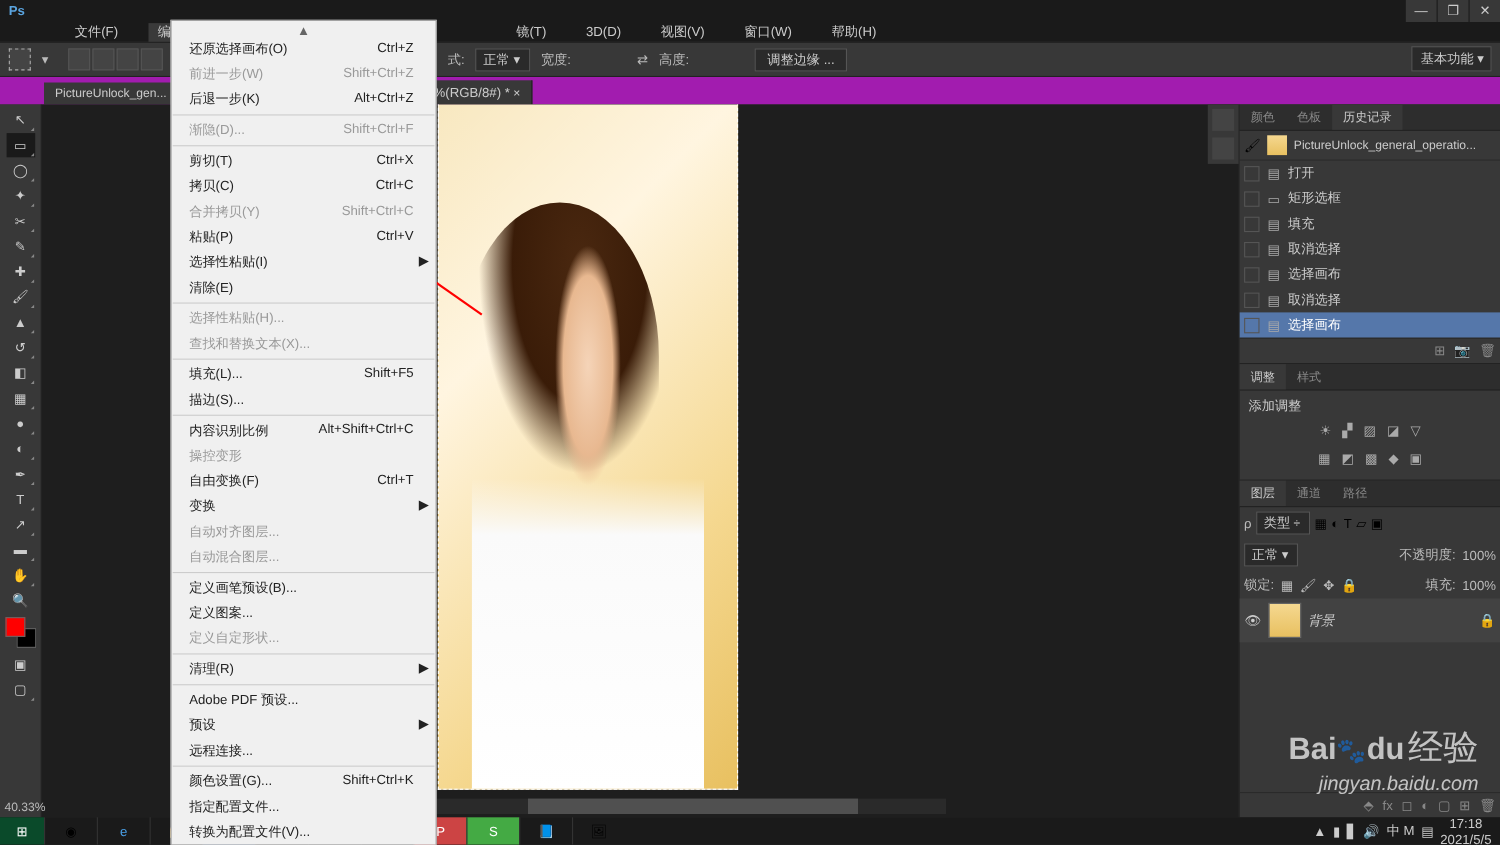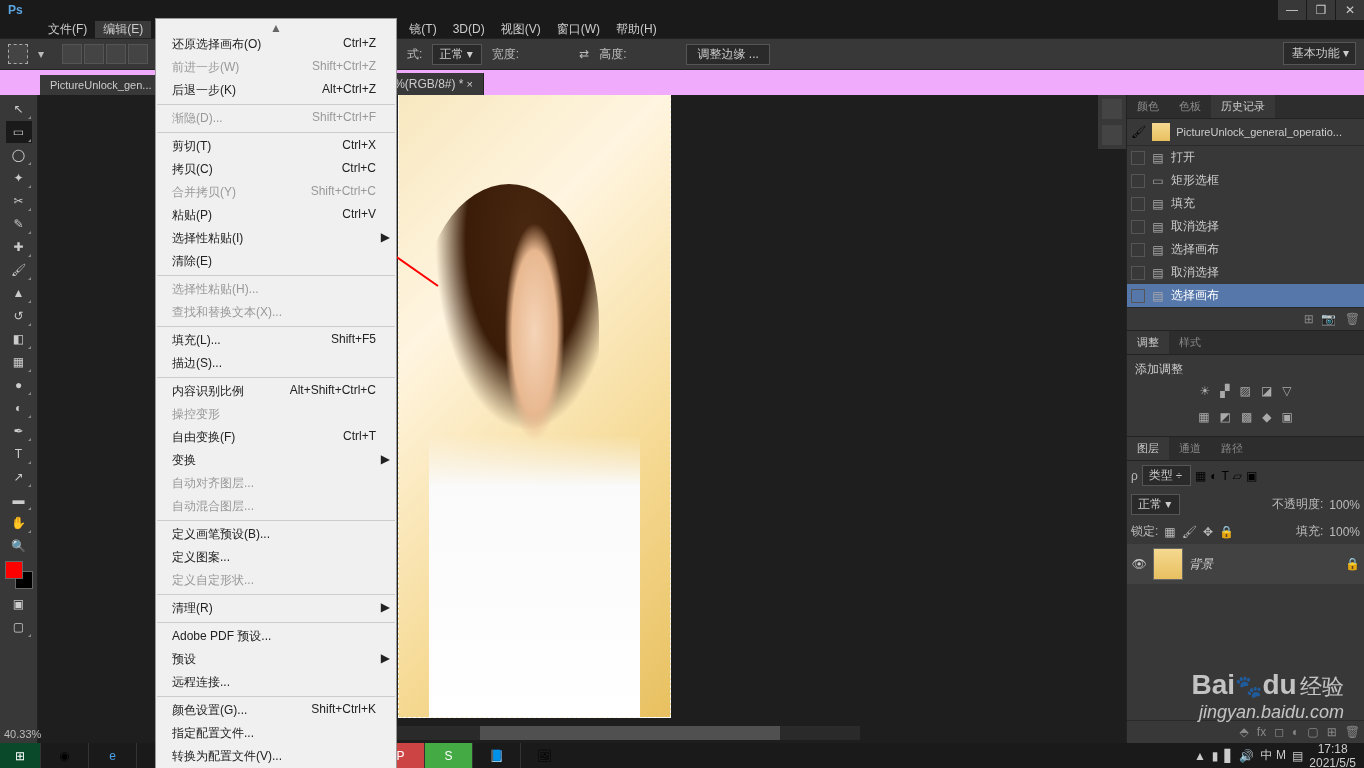--- a/index.html
+++ b/index.html
@@ -6,32 +6,32 @@
 body { background: #2a2a2a; width: 1364px; height: 768px; overflow: hidden; position: relative; }
 
 
 .titlebar { height: 20px; background: #1a1a1a; display: flex; align-items: center; padding: 0 8px; color: #ccc; }
 .ps-logo { color: #5ba5e0; font-weight: bold; margin-right: 12px; }
 .window-controls { position: absolute; right: 0; top: 0; display: flex; }
 .window-controls div { width: 28px; height: 20px; background: #383838; color: #ccc; display: flex; align-items: center; justify-content: center; margin-left: 1px; }
 
 
 .menubar { height: 18px; background: #1a1a1a; display: flex; align-items: center; color: #ccc; padding-left: 40px; }
-.menubar .menu-item { padding: 0 8px; cursor: pointer; }
+.menubar .menu-item { padding: 0 8px; cursor: pointer; margin-left: 20px; }
 .menubar .menu-item.active { background: #3a3a3a; }
 
 
 .optionsbar { height: 32px; background: #383838; border-top: 1px solid #222; border-bottom: 1px solid #222; display: flex; align-items: center; padding: 0 8px; color: #bbb; gap: 10px; }
 .opt-icon { width: 20px; height: 20px; border: 1px solid #555; background: #444; }
 .opt-icons { display: flex; gap: 2px; padding: 0 8px; border-right: 1px solid #222; }
 .opt-dropdown { background: #2a2a2a; border: 1px solid #555; padding: 1px 8px 1px 6px; color: #ccc; position: relative; }
 .opt-btn { background: #2a2a2a; border: 1px solid #555; padding: 1px 10px; color: #ccc; }
 
 
-.tabbar { height: 25px; background: #f0abfc; display: flex; align-items: flex-end; padding-left: 40px; }
+.tabbar { height: 25px; background: #a21caf; display: flex; align-items: flex-end; padding-left: 40px; }
 .tab { background: #383838; color: #ccc; padding: 4px 10px; border-right: 1px solid #222; font-size: 11px; }
 
 
 .main { position: absolute; top: 95px; left: 0; right: 0; bottom: 25px; display: flex; }
 
 
 .toolbar { width: 38px; background: #383838; border-right: 1px solid #222; padding-top: 2px; }
 .tool { width: 26px; height: 22px; margin: 1px auto; display: flex; align-items: center; justify-content: center; color: #ccc; position: relative; }
 .tool.active { background: #1a1a1a; }
 .tool-corner { position: absolute; bottom: 1px; right: 1px; width: 0; height: 0; border-right: 3px solid #888; border-top: 3px solid transparent; }
@@ -448,21 +448,21 @@
 
 </div>
 
 <div class="zoom-label">40.33%</div>
 
 <div class="scrollbar-h">
     <div class="thumb"></div>
   </div>
 
 <div class="watermark">
-  <div><span class="big">Bai</span><span style="font-size:22px">🐾</span><span class="big">du</span> <span style="font-size:22px">经验</span></div>
+  <div><span class="big">Bai</span><span style="font-size:22px">🐾</span><span class="big">du</span> <span style="font-size:32px">经验</span></div>
   <div style="font-size:18px;font-style:italic">jingyan.baidu.com</div>
 </div>
 
 <div class="taskbar">
   <div class="start-btn">⊞</div>
   <div class="task-icon">◉</div>
   <div class="task-icon" style="color:#4aa0e8">e</div>
   <div class="task-icon">📁</div>
   <div class="task-icon active" style="color:#5ba5e0;font-weight:bold">Ps</div>
   <div class="task-icon" style="color:#5c5">◎</div>

